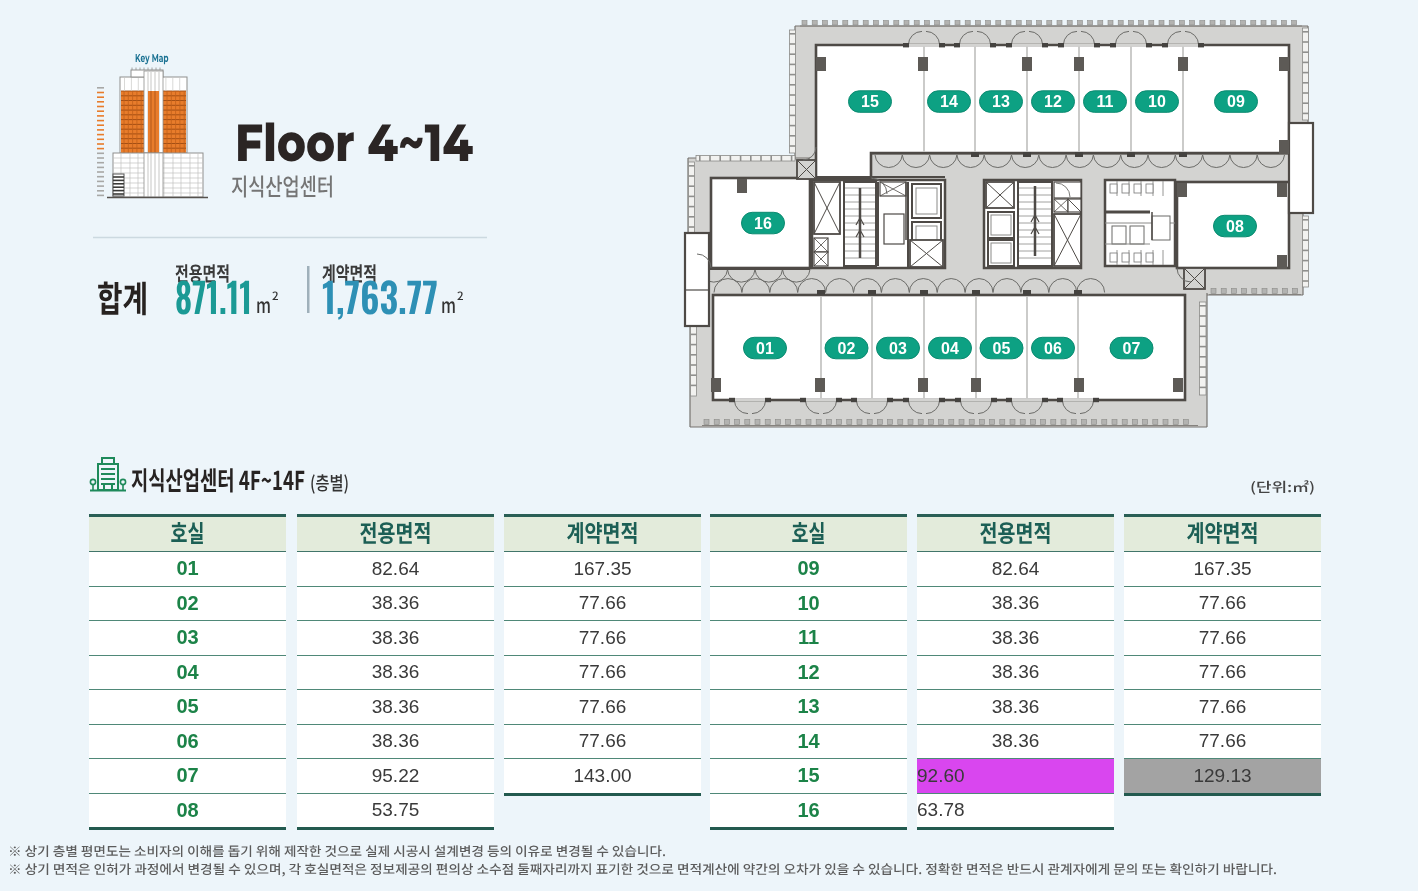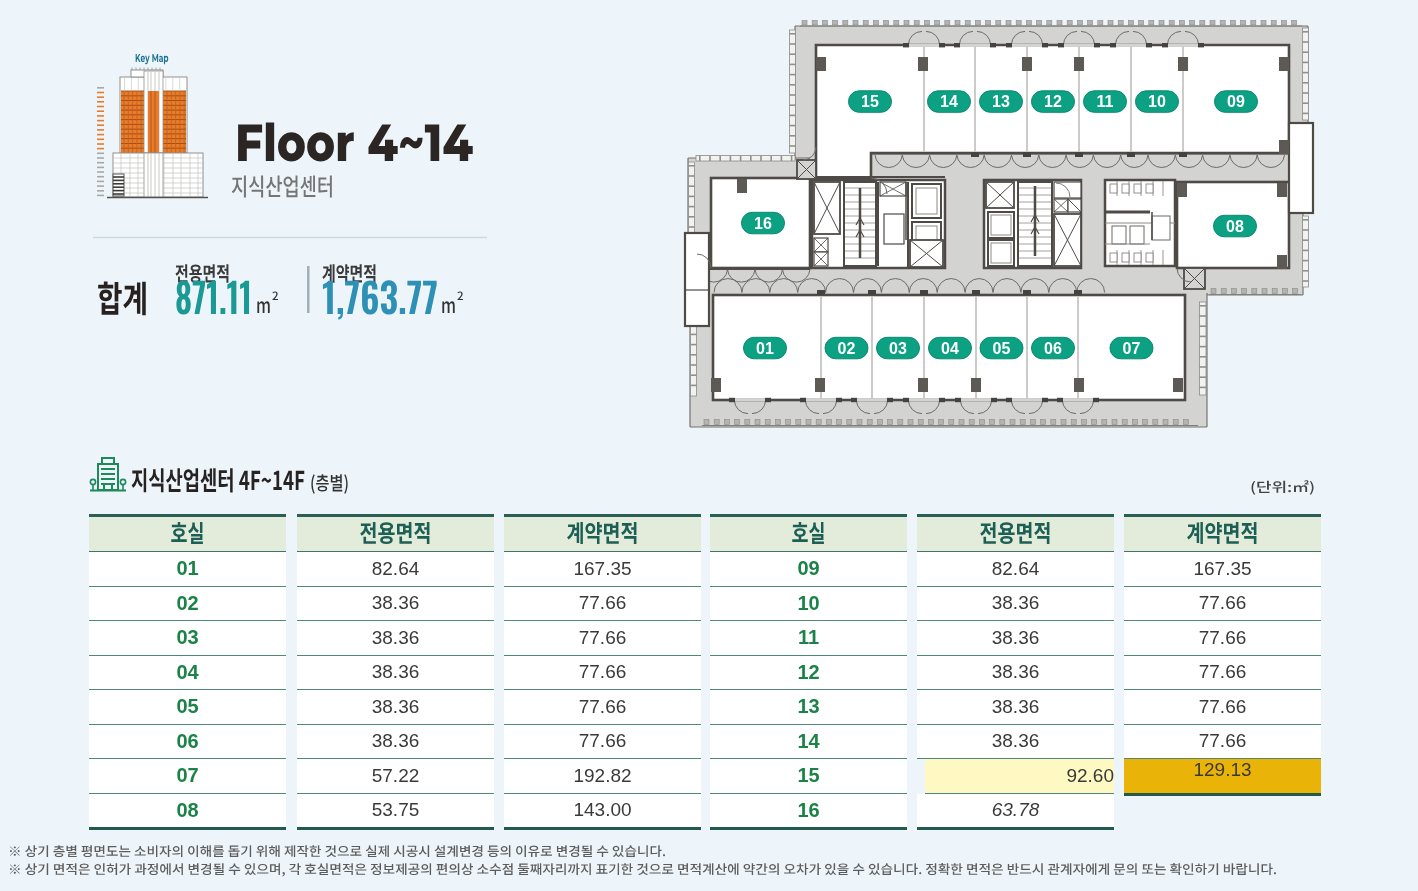--- a/index.html
+++ b/index.html
@@ -45,21 +45,21 @@
     <div style="height:34.5px;background:#fff;border-bottom:1px solid #4f8878;display:flex;align-items:center;justify-content:center;">
       <span style="color:#3a3a3a;font-size:19px;">38.36</span>
     </div>
     <div style="height:34.5px;background:#fff;border-bottom:1px solid #4f8878;display:flex;align-items:center;justify-content:center;">
       <span style="color:#3a3a3a;font-size:19px;">38.36</span>
     </div>
     <div style="height:34.5px;background:#fff;border-bottom:1px solid #4f8878;display:flex;align-items:center;justify-content:center;">
       <span style="color:#3a3a3a;font-size:19px;">38.36</span>
     </div>
     <div style="height:34.5px;background:#fff;border-bottom:1px solid #4f8878;display:flex;align-items:center;justify-content:center;">
-      <span style="color:#3a3a3a;font-size:19px;">57.22</span>
+      <span style="color:#3a3a3a;font-size:19px;">95.22</span>
     </div>
     <div style="height:36.5px;background:#fff;border-bottom:3.5px solid #235a4f;display:flex;align-items:center;justify-content:center;">
       <span style="color:#3a3a3a;font-size:19px;">53.75</span>
     </div>
   </div>
 <div style="position:absolute;left:504px;top:514px;width:197px;">
     <div style="height:38px;background:#e3ebdb;border-top:3.5px solid #2a5f55;border-bottom:1.5px solid #41756a;"></div>
     <div style="height:34.5px;background:#fff;border-bottom:1px solid #4f8878;display:flex;align-items:center;justify-content:center;">
       <span style="color:#3a3a3a;font-size:19px;">167.35</span>
     </div>
@@ -71,23 +71,20 @@
     </div>
     <div style="height:34.5px;background:#fff;border-bottom:1px solid #4f8878;display:flex;align-items:center;justify-content:center;">
       <span style="color:#3a3a3a;font-size:19px;">77.66</span>
     </div>
     <div style="height:34.5px;background:#fff;border-bottom:1px solid #4f8878;display:flex;align-items:center;justify-content:center;">
       <span style="color:#3a3a3a;font-size:19px;">77.66</span>
     </div>
     <div style="height:34.5px;background:#fff;border-bottom:1px solid #4f8878;display:flex;align-items:center;justify-content:center;">
       <span style="color:#3a3a3a;font-size:19px;">77.66</span>
     </div>
-    <div style="height:34.5px;background:#fff;border-bottom:1px solid #4f8878;display:flex;align-items:center;justify-content:center;">
-      <span style="color:#3a3a3a;font-size:19px;">192.82</span>
-    </div>
     <div style="height:36.5px;background:#fff;border-bottom:3.5px solid #235a4f;display:flex;align-items:center;justify-content:center;">
       <span style="color:#3a3a3a;font-size:19px;">143.00</span>
     </div>
   </div>
 <div style="position:absolute;left:710px;top:514px;width:197px;">
     <div style="height:38px;background:#e3ebdb;border-top:3.5px solid #2a5f55;border-bottom:1.5px solid #41756a;"></div>
     <div style="height:34.5px;background:#fff;border-bottom:1px solid #4f8878;display:flex;align-items:center;justify-content:center;">
       <span style="font-weight:bold;color:#1c8348;font-size:20px;">09</span>
     </div>
     <div style="height:34.5px;background:#fff;border-bottom:1px solid #4f8878;display:flex;align-items:center;justify-content:center;">
@@ -125,24 +122,24 @@
     </div>
     <div style="height:34.5px;background:#fff;border-bottom:1px solid #4f8878;display:flex;align-items:center;justify-content:center;">
       <span style="color:#3a3a3a;font-size:19px;">38.36</span>
     </div>
     <div style="height:34.5px;background:#fff;border-bottom:1px solid #4f8878;display:flex;align-items:center;justify-content:center;">
       <span style="color:#3a3a3a;font-size:19px;">38.36</span>
     </div>
     <div style="height:34.5px;background:#fff;border-bottom:1px solid #4f8878;display:flex;align-items:center;justify-content:center;">
       <span style="color:#3a3a3a;font-size:19px;">38.36</span>
     </div>
-    <div style="height:34.5px;background:#fef9c3;border-bottom:1px solid #4f8878;display:flex;align-items:center;justify-content:flex-end;margin-left:8px;">
+    <div style="height:34.5px;background:#d946ef;border-bottom:1px solid #4f8878;display:flex;align-items:center;justify-content:flex-start;">
       <span style="color:#3a3a3a;font-size:19px;">92.60</span>
     </div>
-    <div style="height:36.5px;background:#fff;border-bottom:3.5px solid #235a4f;display:flex;align-items:center;justify-content:center;font-style:italic;">
+    <div style="height:36.5px;background:#fff;border-bottom:3.5px solid #235a4f;display:flex;align-items:center;">
       <span style="color:#3a3a3a;font-size:19px;">63.78</span>
     </div>
   </div>
 <div style="position:absolute;left:1124px;top:514px;width:197px;">
     <div style="height:38px;background:#e3ebdb;border-top:3.5px solid #2a5f55;border-bottom:1.5px solid #41756a;"></div>
     <div style="height:34.5px;background:#fff;border-bottom:1px solid #4f8878;display:flex;align-items:center;justify-content:center;">
       <span style="color:#3a3a3a;font-size:19px;">167.35</span>
     </div>
     <div style="height:34.5px;background:#fff;border-bottom:1px solid #4f8878;display:flex;align-items:center;justify-content:center;">
       <span style="color:#3a3a3a;font-size:19px;">77.66</span>
@@ -152,21 +149,21 @@
     </div>
     <div style="height:34.5px;background:#fff;border-bottom:1px solid #4f8878;display:flex;align-items:center;justify-content:center;">
       <span style="color:#3a3a3a;font-size:19px;">77.66</span>
     </div>
     <div style="height:34.5px;background:#fff;border-bottom:1px solid #4f8878;display:flex;align-items:center;justify-content:center;">
       <span style="color:#3a3a3a;font-size:19px;">77.66</span>
     </div>
     <div style="height:34.5px;background:#fff;border-bottom:1px solid #4f8878;display:flex;align-items:center;justify-content:center;">
       <span style="color:#3a3a3a;font-size:19px;">77.66</span>
     </div>
-    <div style="height:36.5px;background:#eab308;border-bottom:3.5px solid #235a4f;display:flex;justify-content:center;">
+    <div style="height:36.5px;background:#a3a3a3;border-bottom:3.5px solid #235a4f;display:flex;align-items:center;justify-content:center;">
       <span style="color:#3a3a3a;font-size:19px;">129.13</span>
     </div>
   </div>
 
 <svg style="position:absolute;left:0;top:0" width="1418" height="891" viewBox="0 0 1418 891">
 <rect x="120" y="77" width="67" height="76" fill="#fff" stroke="#8f8f8d" stroke-width="1"></rect>
 <rect x="131" y="70" width="32" height="7" fill="#fff" stroke="#8f8f8d" stroke-width="1"></rect>
 <line x1="132" y1="67.5" x2="132" y2="70" stroke="#8f8f8d" stroke-width="0.8"></line>
     <line x1="136" y1="67.5" x2="136" y2="70" stroke="#8f8f8d" stroke-width="0.8"></line>
     <line x1="140" y1="67.5" x2="140" y2="70" stroke="#8f8f8d" stroke-width="0.8"></line>

